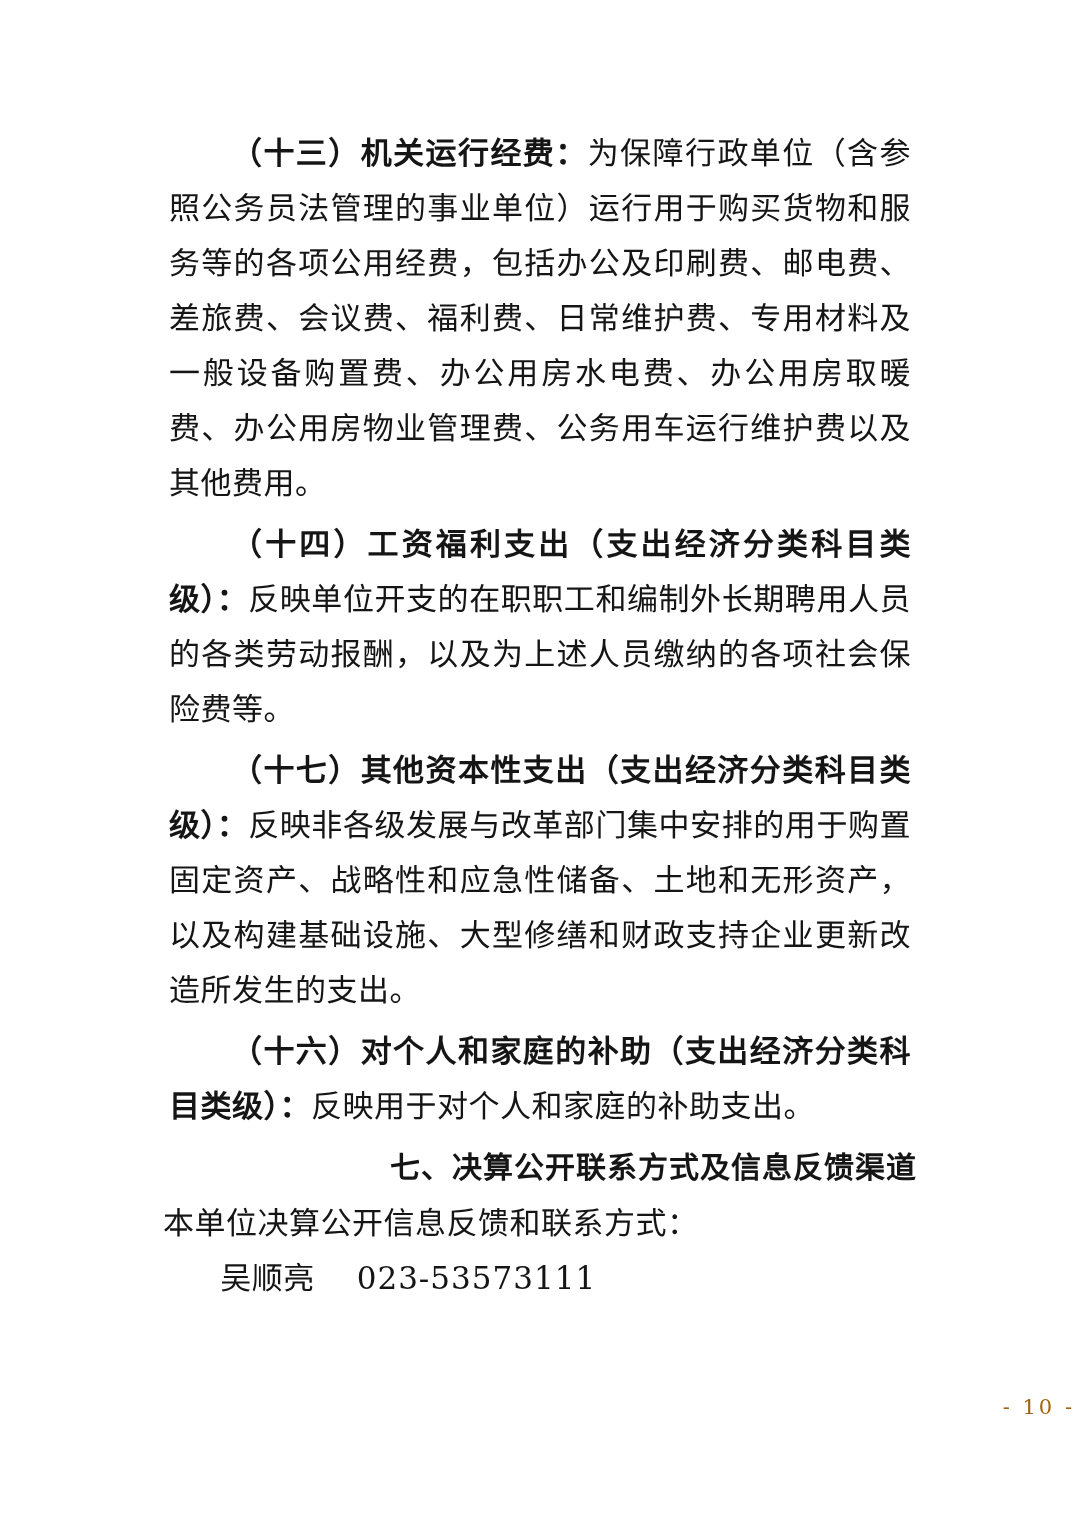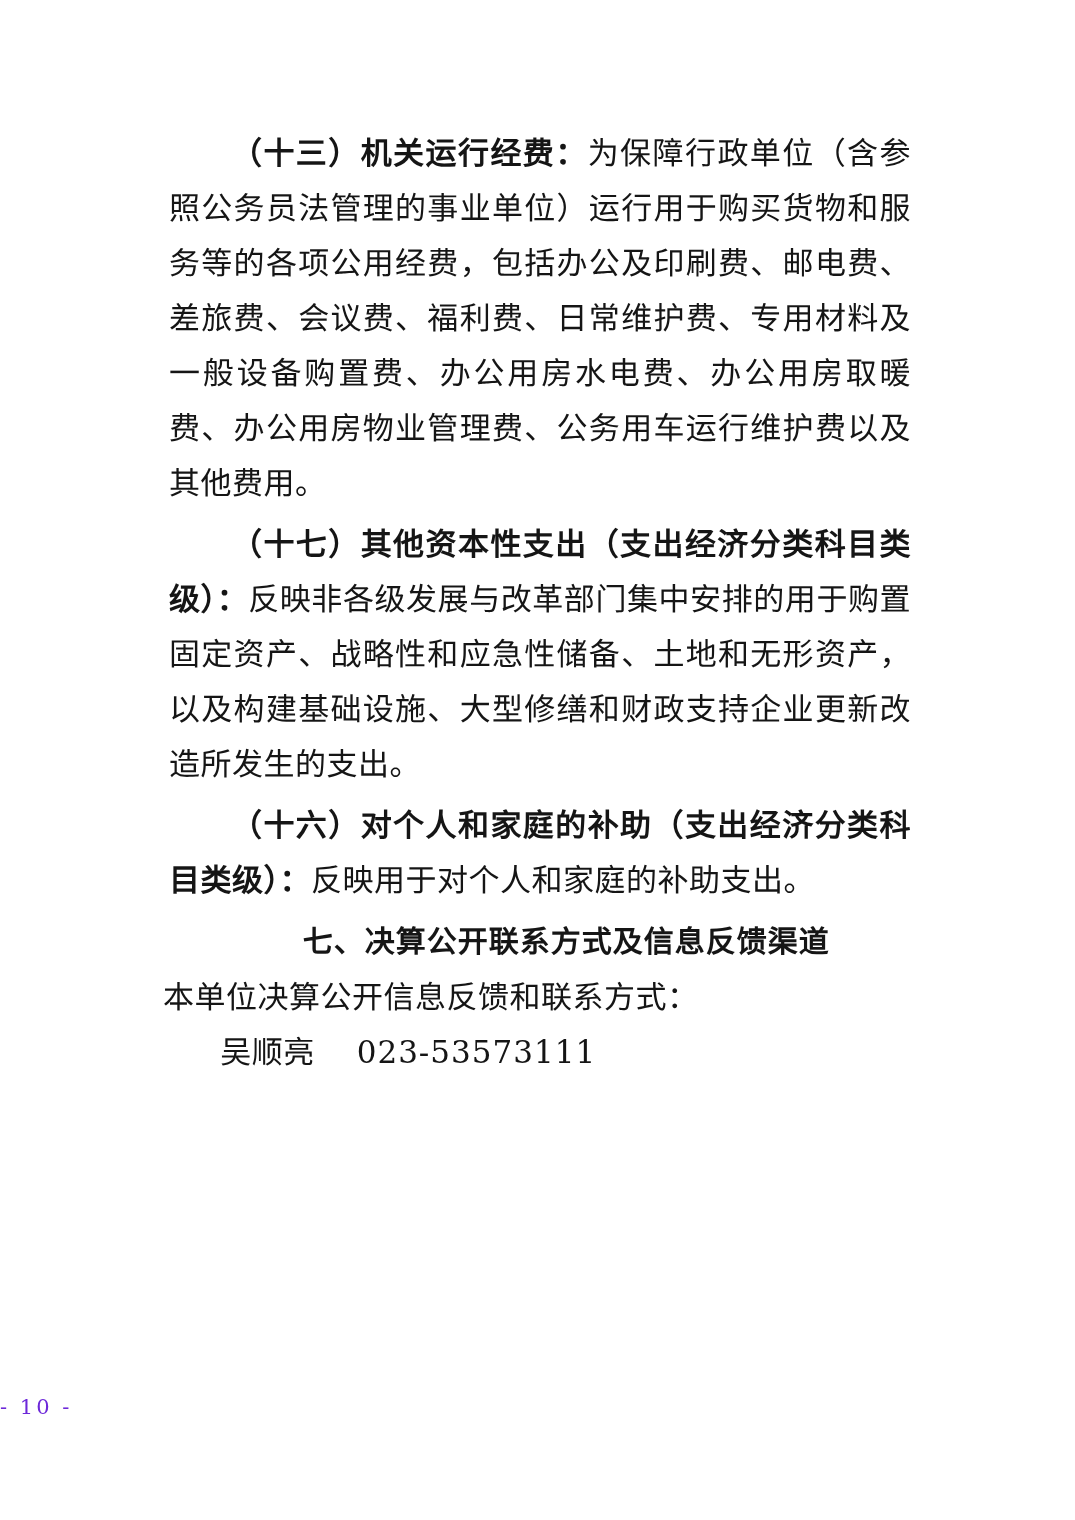--- a/index.html
+++ b/index.html
@@ -38,56 +38,57 @@
     font-weight: bold;
   }
   h2.section-heading {
     margin: 0;
     font-size: 30px;
     line-height: 56px;
     font-weight: bold;
     text-indent: 1.75em;
     font-family: "DejaVu Sans", "Liberation Sans", sans-serif;
     letter-spacing: 1px;
-    text-align: center;
+    text-align: right;
   }
   p.flush {
     margin: 0;
     text-indent: 0;
   }
   p.contact-line {
     margin: 0;
     text-indent: 1.85em;
   }
   .phone {
     margin-left: 1.35em;
     letter-spacing: 1px;
   }
   .page-footer {
     position: absolute;
     left: 0;
     top: 1392px;
     width: 1075px;
-    text-align: left;
+    text-align: right;
     font-size: 21px;
     line-height: 30px;
     letter-spacing: 3px;
-    color: #6d28d9;
+    color: #a16207;
     font-family: "DejaVu Serif", "Liberation Serif", serif;
   }
 </style>
 </head>
 <body>
 
 <div class="page">
 
   <main class="content">
 
     <p class="para"><span class="lead">（十三）机关运行经费：</span><span>为保障行政单位（含参照公务员法管理的事业单位）运行用于购买货物和服务等的各项公用经费，包括办公及印刷费、邮电费、差旅费、会议费、福利费、日常维护费、专用材料及一般设备购置费、办公用房水电费、办公用房取暖费、办公用房物业管理费、公务用车运行维护费以及其他费用。</span></p>
 
+    <p class="para"><span class="lead">（十四）工资福利支出（支出经济分类科目类级）：</span><span>反映单位开支的在职职工和编制外长期聘用人员的各类劳动报酬，以及为上述人员缴纳的各项社会保险费等。</span></p>
 
 
     <p class="para"><span class="lead">（十七）其他资本性支出（支出经济分类科目类级）：</span><span>反映非各级发展与改革部门集中安排的用于购置固定资产、战略性和应急性储备、土地和无形资产，以及构建基础设施、大型修缮和财政支持企业更新改造所发生的支出。</span></p>
 
     <p class="para"><span class="lead">（十六）对个人和家庭的补助（支出经济分类科目类级）：</span><span>反映用于对个人和家庭的补助支出。</span></p>
 
     <h2 class="section-heading">七、决算公开联系方式及信息反馈渠道</h2>
 
     <p class="flush">本单位决算公开信息反馈和联系方式：</p>
 

